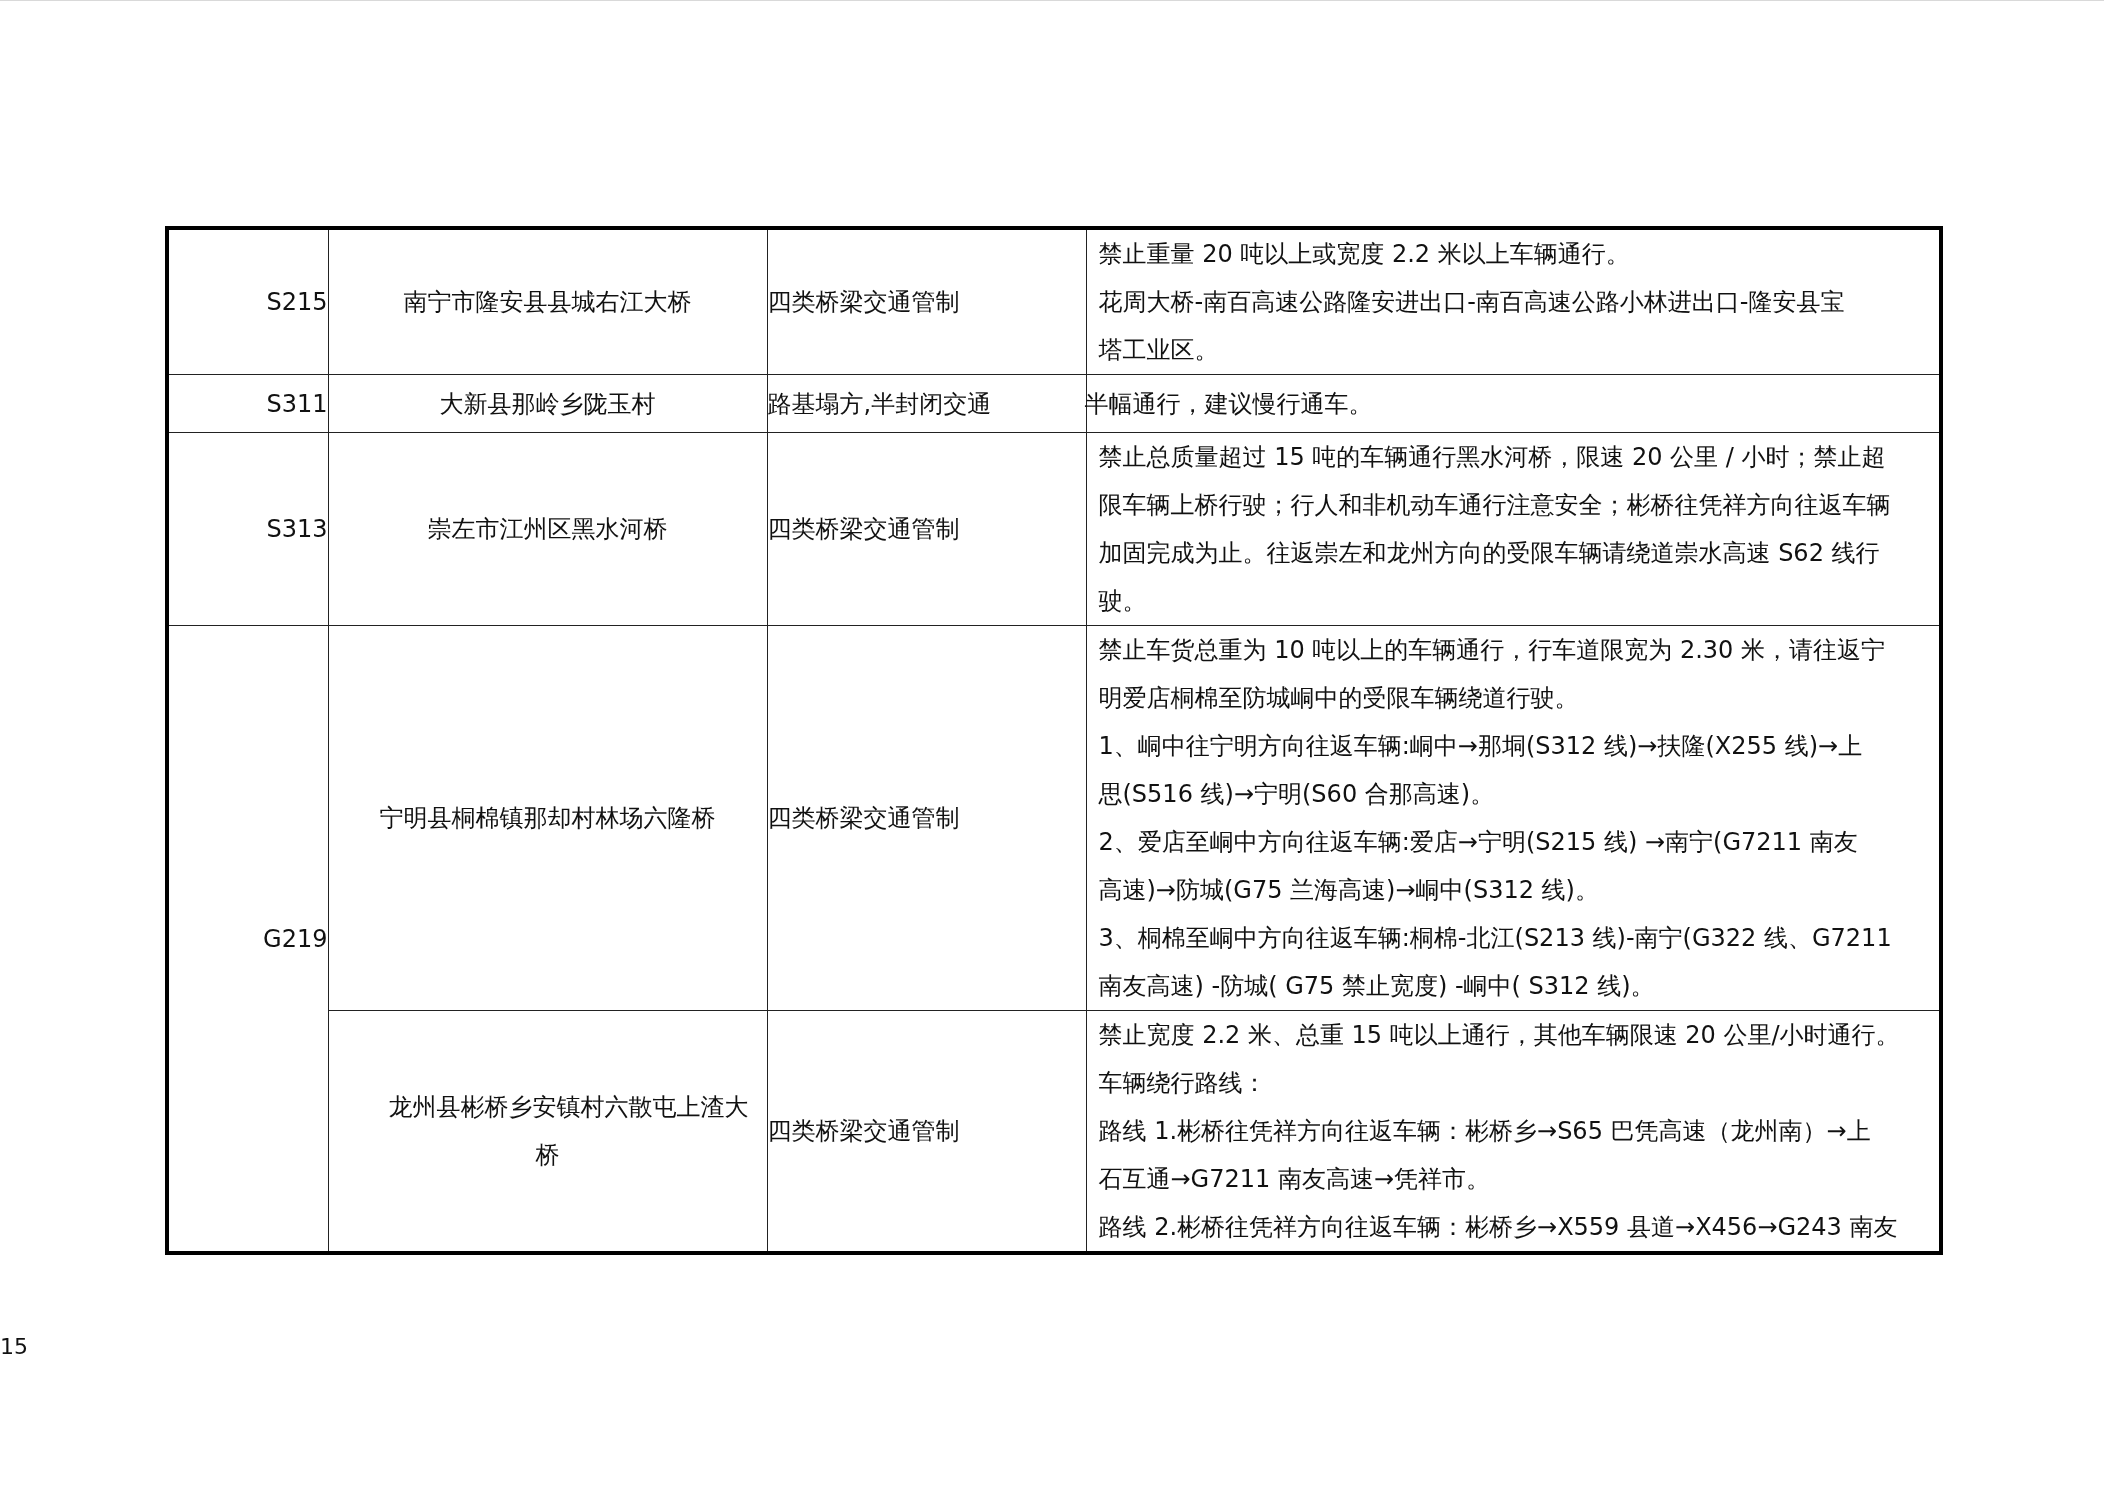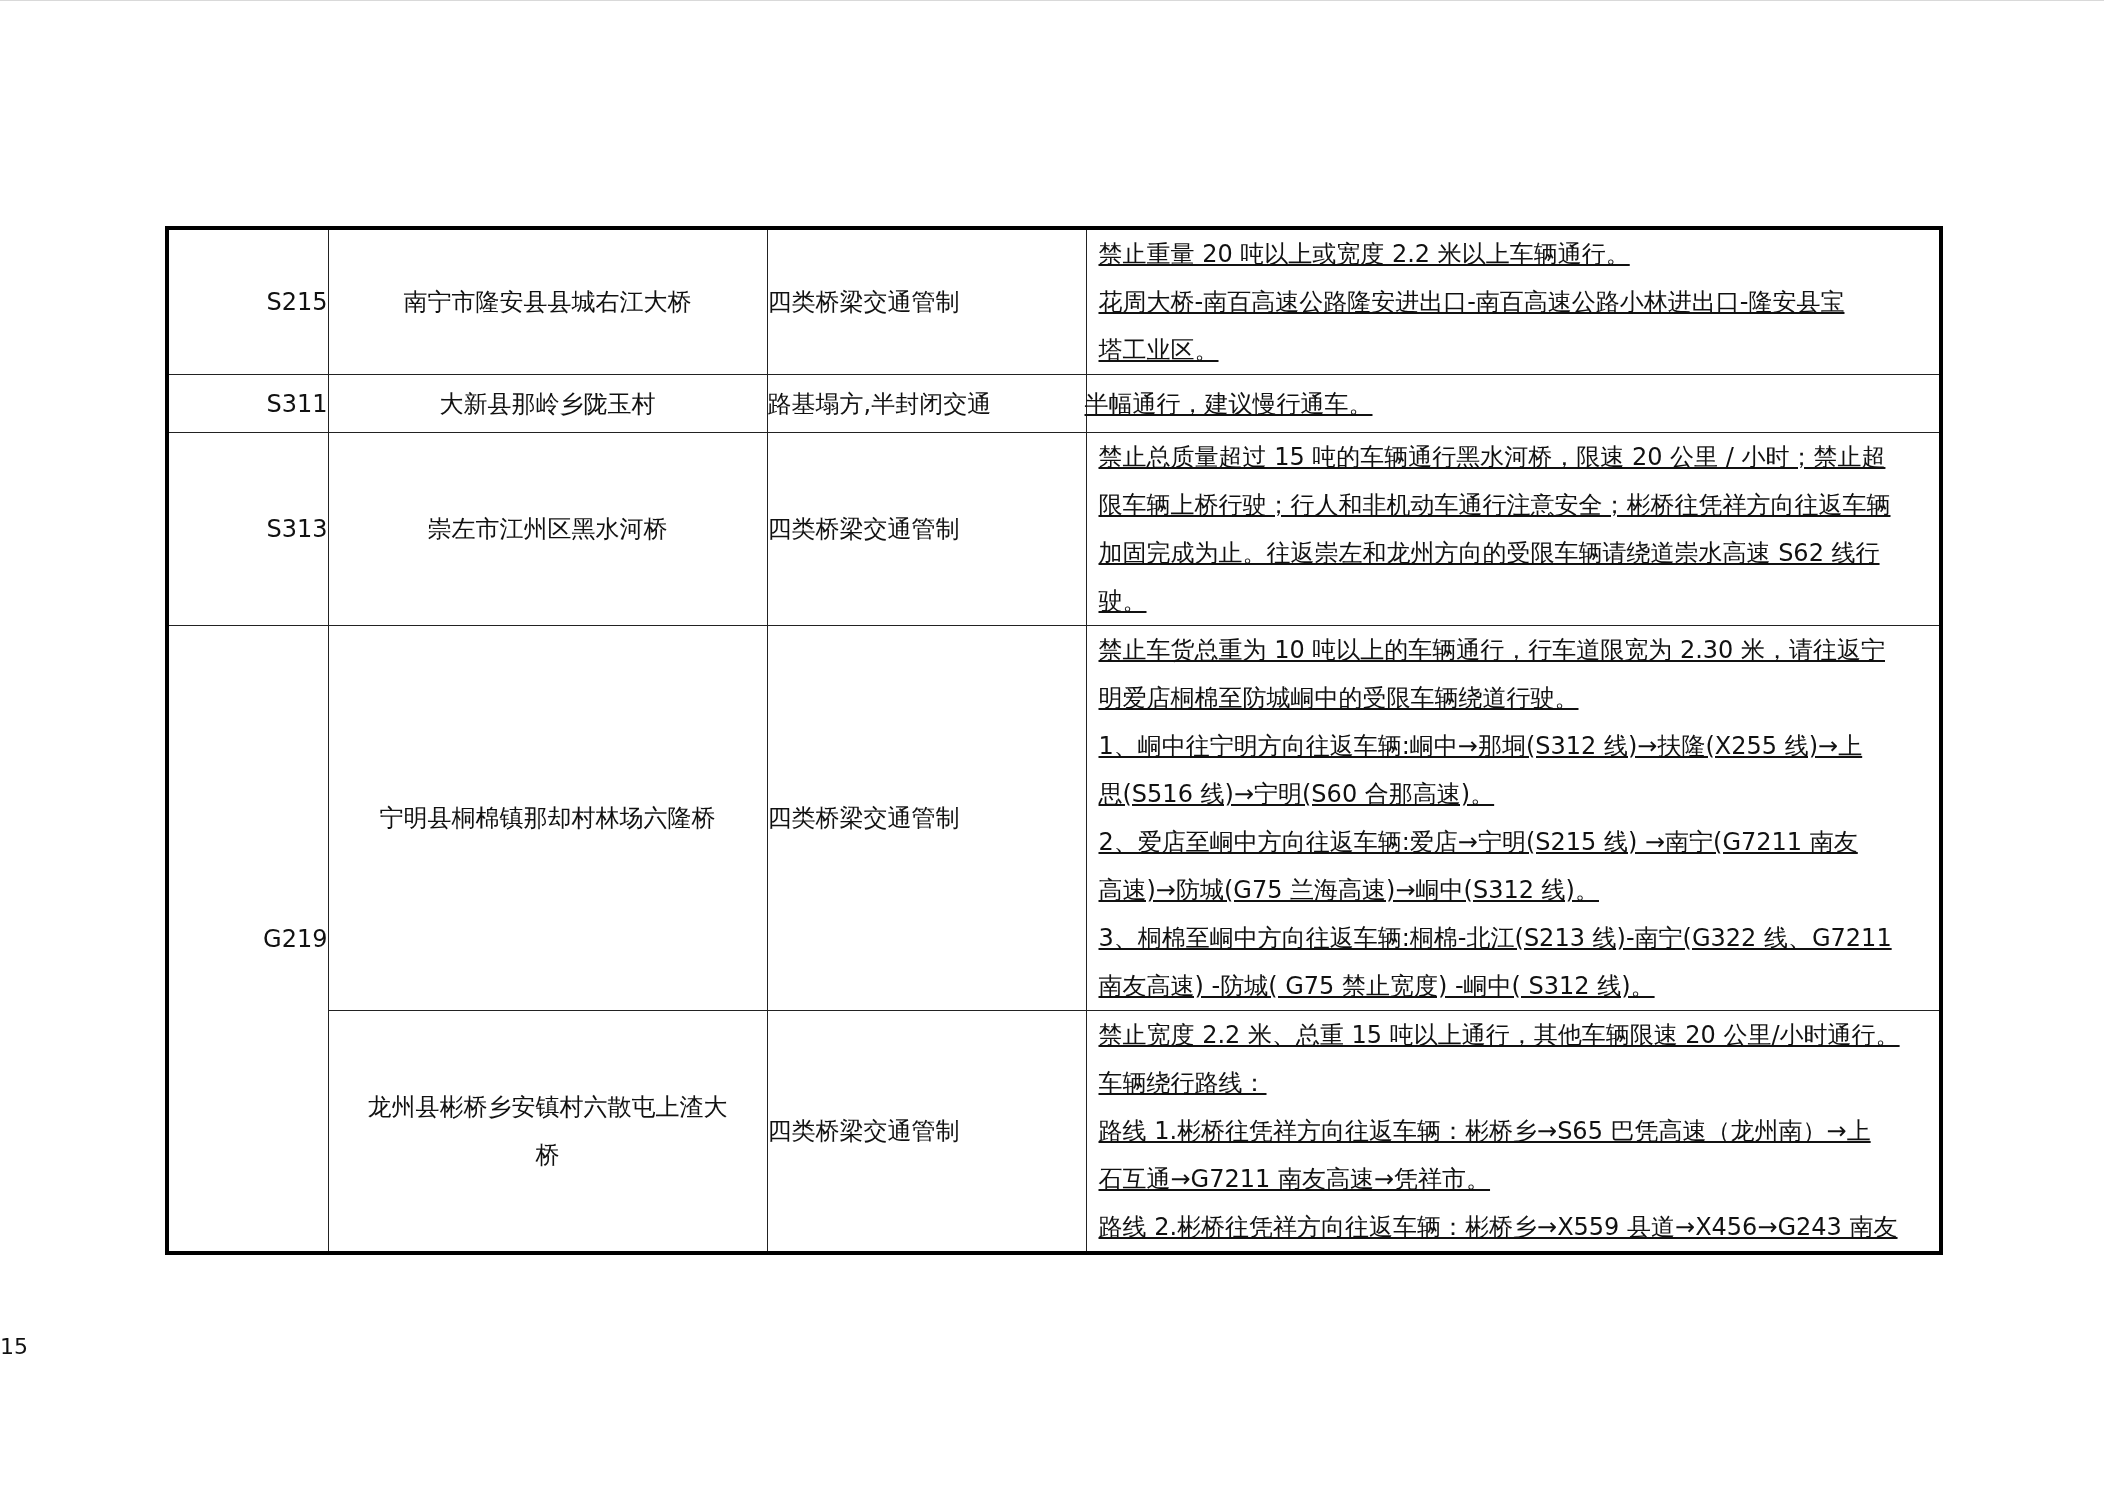--- a/index.html
+++ b/index.html
@@ -20,21 +20,21 @@
   table.traffic td {
     border: 1.5px solid #222222;
     font-size: 24px;
     line-height: 48px;
     vertical-align: middle;
     padding: 0;
   }
   td.col-route { text-align: right; }
   td.col-loc { text-align: center; padding: 0 18px !important; }
   td.col-type { }
-  td.col-detail { text-align: left; padding: 0 0 0 12px !important; text-decoration: underline; }
+  td.col-detail { text-align: left; padding: 0 0 0 12px !important; }
   .detail-line { display: block; white-space: nowrap; }
   .overflow-text { margin-left: -14px; }
   .page-number {
     position: absolute; left: 0; width: 2104px; top: 1334px;
     font-size: 22px; color: #111111;
   }
 </style>
 </head>
 <body>
 
@@ -92,21 +92,21 @@
         <span class="detail-line">思(S516 线)→宁明(S60 合那高速)。</span>
         <span class="detail-line">2、爱店至峒中方向往返车辆:爱店→宁明(S215 线) →南宁(G7211 南友</span>
         <span class="detail-line">高速)→防城(G75 兰海高速)→峒中(S312 线)。</span>
         <span class="detail-line">3、桐棉至峒中方向往返车辆:桐棉-北江(S213 线)-南宁(G322 线、G7211</span>
         <span class="detail-line">南友高速) -防城( G75 禁止宽度) -峒中( S312 线)。</span>
       </td>
     </tr>
 
     <tr style="height:241px">
       <td class="col-loc">
-        <span class="detail-line" style="text-align:center">龙州县彬桥乡安镇村六散屯上渣大</span>
+        <span class="detail-line" style="text-align:right">龙州县彬桥乡安镇村六散屯上渣大</span>
         <span class="detail-line" style="text-align:center">桥</span>
       </td>
       <td class="col-type">四类桥梁交通管制</td>
       <td class="col-detail">
         <span class="detail-line">禁止宽度 2.2 米、总重 15 吨以上通行，其他车辆限速 20 公里/小时通行。</span>
         <span class="detail-line">车辆绕行路线：</span>
         <span class="detail-line">路线 1.彬桥往凭祥方向往返车辆：彬桥乡→S65 巴凭高速（龙州南）→上</span>
         <span class="detail-line">石互通→G7211 南友高速→凭祥市。</span>
         <span class="detail-line">路线 2.彬桥往凭祥方向往返车辆：彬桥乡→X559 县道→X456→G243 南友</span>
       </td>

